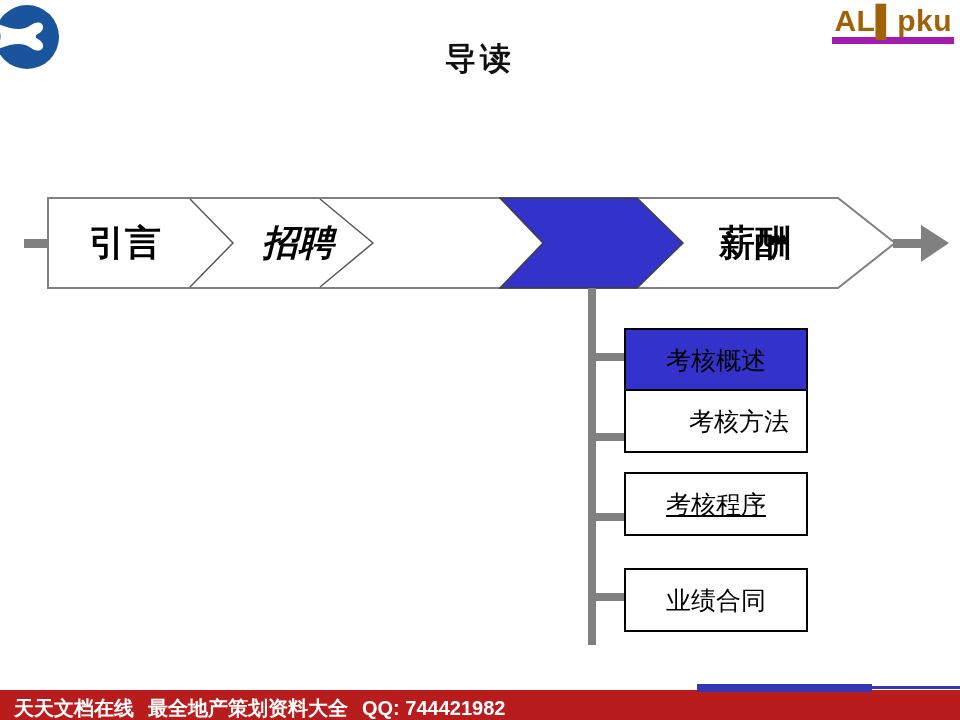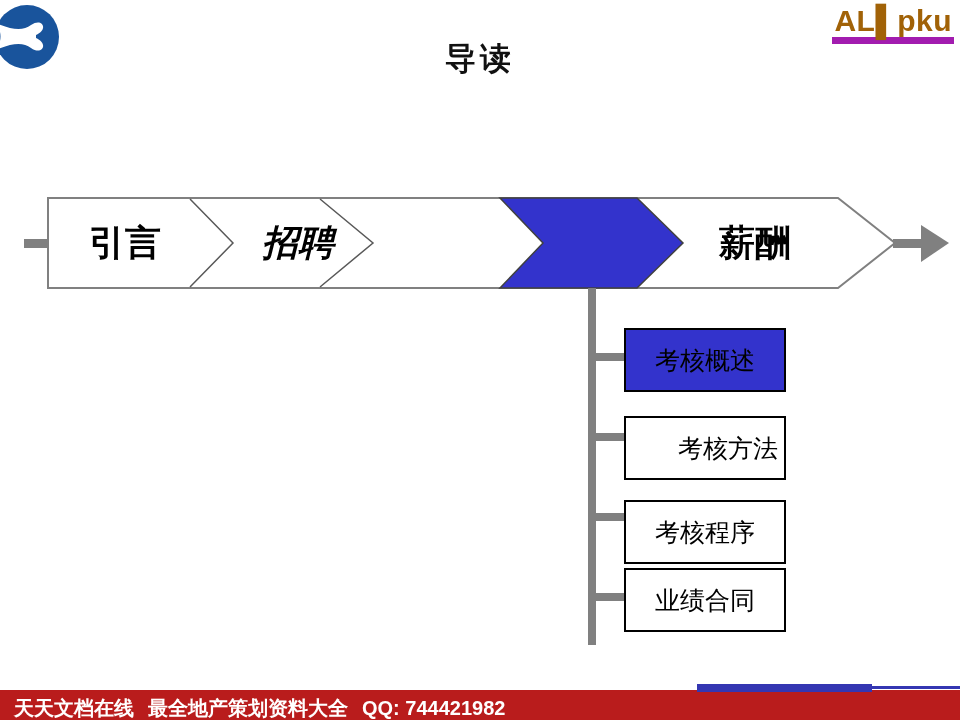--- a/index.html
+++ b/index.html
@@ -27,21 +27,21 @@
   .diagram{position:absolute;left:0;top:0;width:960px;height:720px;}
   
   .flow-label{
     position:absolute;top:226px;height:34px;line-height:34px;
     transform:translateX(-50%);white-space:nowrap;
     font-family:"Liberation Serif",serif;font-weight:600;
     font-size:36px;color:#000;
   }
   
   .sub-box{
-    position:absolute;left:624px;width:162px;height:64px;box-sizing:border-box;
+    position:absolute;left:624px;width:184px;height:64px;box-sizing:border-box;
     border:2px solid #000;background:#fff;
     display:flex;align-items:center;justify-content:center;
     font-family:"Liberation Serif",serif;font-size:25px;color:#000;
     white-space:nowrap;
   }
   .sub-box.active{background:#3333CC;}
   
   .bar1{position:absolute;left:697px;top:684px;width:175px;height:8px;background:#3436B2;z-index:3;}
   .bar2{position:absolute;left:872px;top:686px;width:88px;height:3px;background:#3436B2;z-index:3;}
   
@@ -83,22 +83,22 @@
     <rect x="588" y="433" width="38" height="8" fill="#808080"></rect>
     <rect x="588" y="513" width="38" height="8" fill="#808080"></rect>
     <rect x="588" y="593" width="38" height="8" fill="#808080"></rect>
   </svg>
 
   <div class="flow-label" style="left:125px;">引言</div>
   <div class="flow-label" style="left:298px;font-style:italic;">招聘</div>
   <div class="flow-label" style="left:740px;margin-left:15px;">薪酬</div>
 
   <div class="sub-box active" style="top:328px;">考核概述</div>
-  <div class="sub-box" style="top:416px;padding-left:46px;">考核方法</div>
-  <div class="sub-box" style="top:500px;">考核程序</div>
+  <div class="sub-box" style="top:389px;padding-left:46px;">考核方法</div>
+  <div class="sub-box" style="top:472px;text-decoration:underline;">考核程序</div>
   <div class="sub-box" style="top:568px;">业绩合同</div>
 
   <div class="bar1"></div>
   <div class="bar2"></div>
 
   <div class="footer">
     <span class="seg">天天文档在线</span>
     <span class="seg">最全地产策划资料大全</span>
     <span class="seg">QQ: 744421982</span>
   </div>

